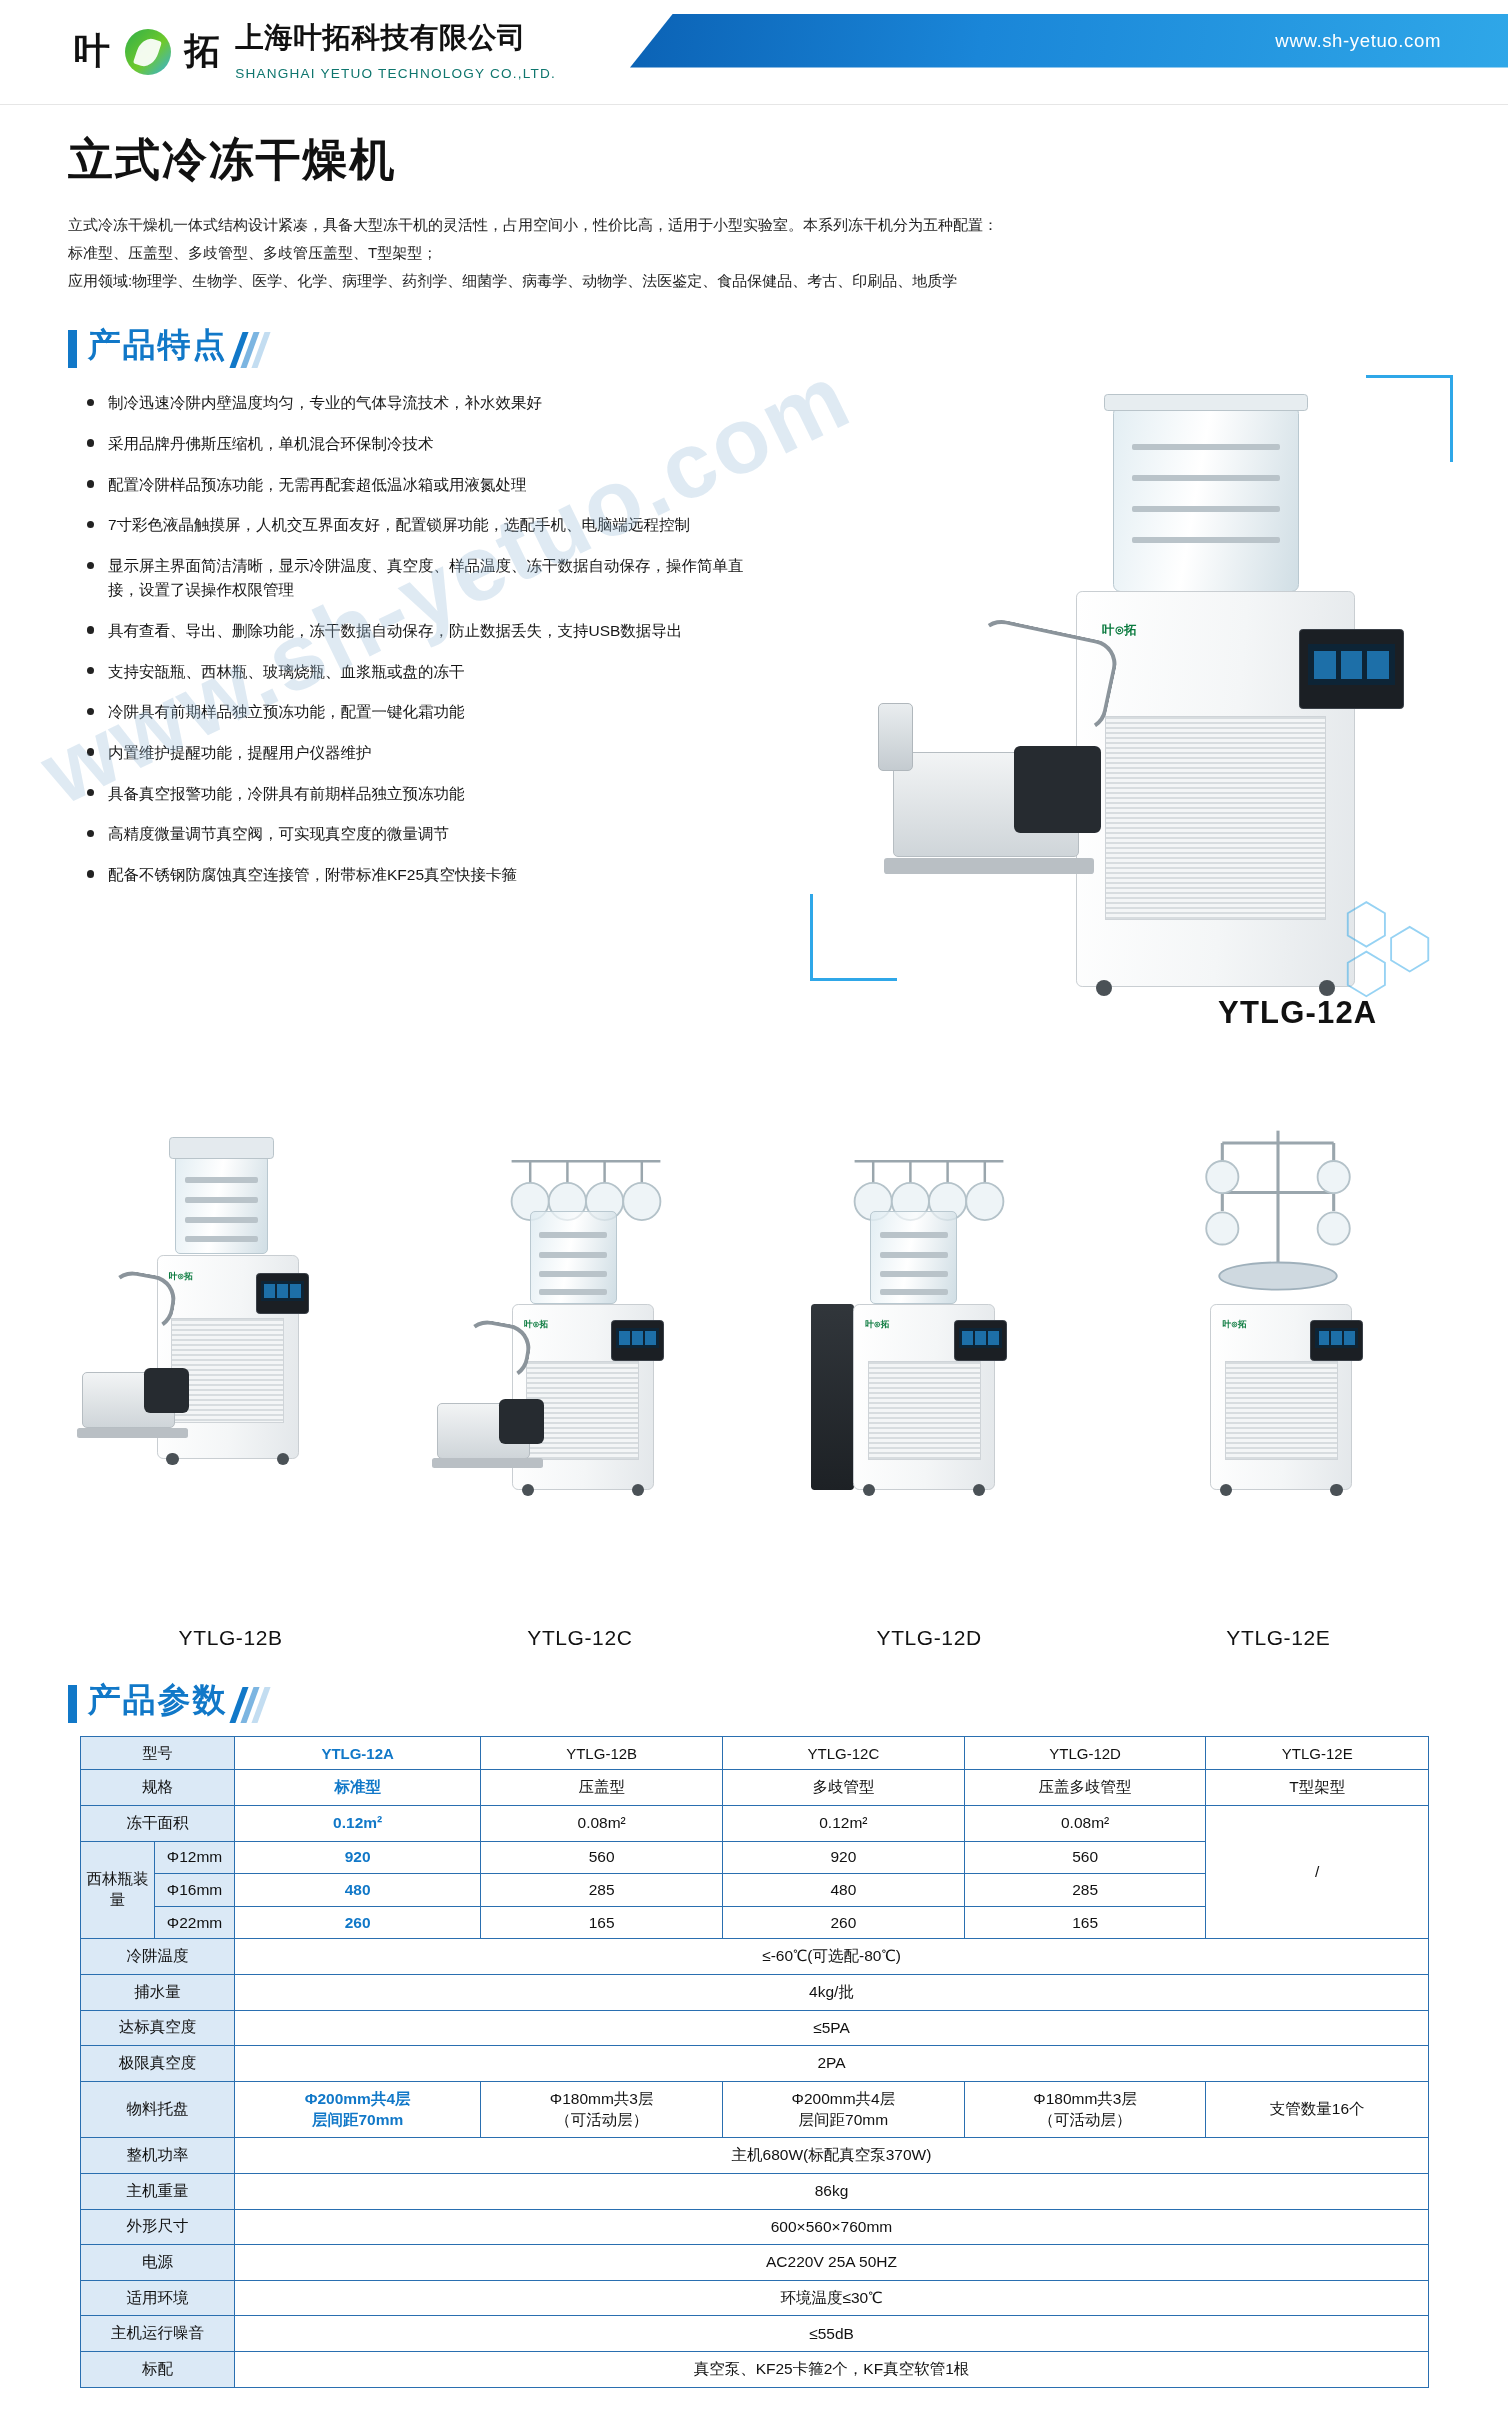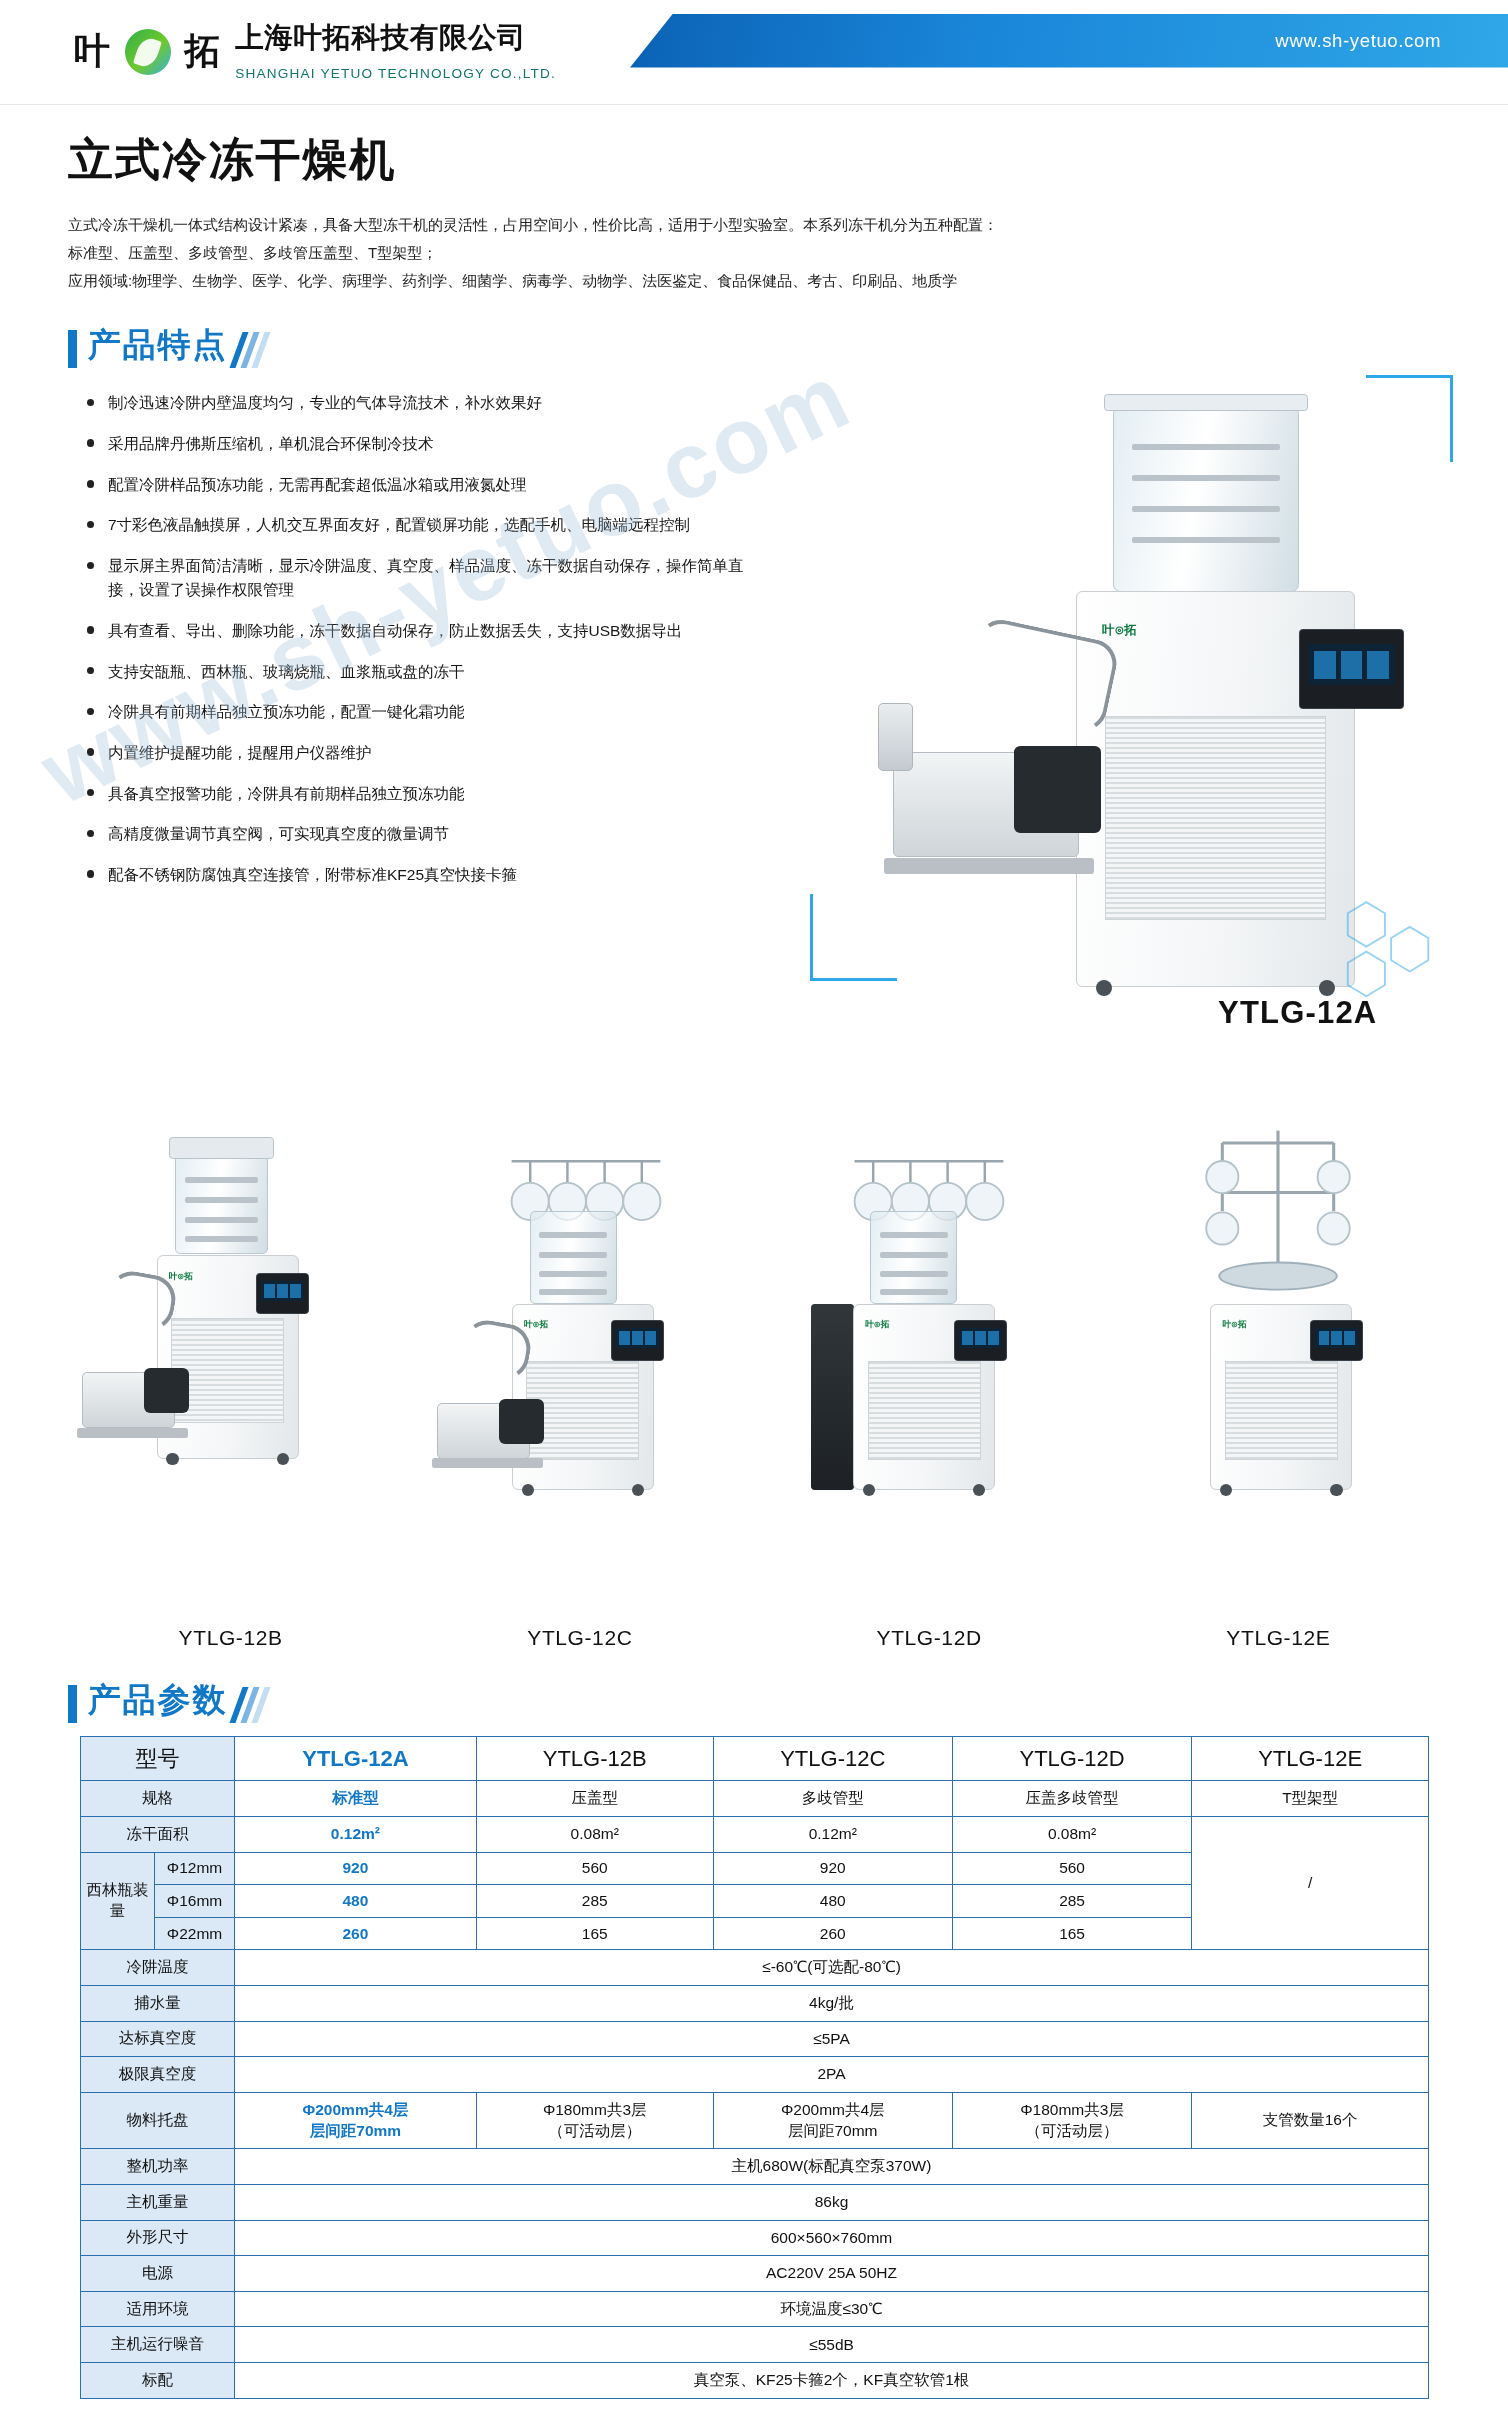--- a/index.html
+++ b/index.html
@@ -235,21 +235,21 @@
   }
   table.params .subhead {
     background: #dbe9f6;
     width: 80px;
   }
   table.params .grouphead {
     background: #dbe9f6;
     width: 74px;
   }
   table.params .hl { color:#1178c8; font-weight:bold; }
-  table.params .hdr td { font-size: 22px; }
+  table.params .hdr td { font-size: 15px; }
 </style>
 </head>
 <body>
 
 <div class="header">
   <div class="logo-wrap">
     <div class="logo-char">叶</div>
     <div class="logo-leaf"></div>
     <div class="logo-char">拓</div>
     <div class="company-block">

